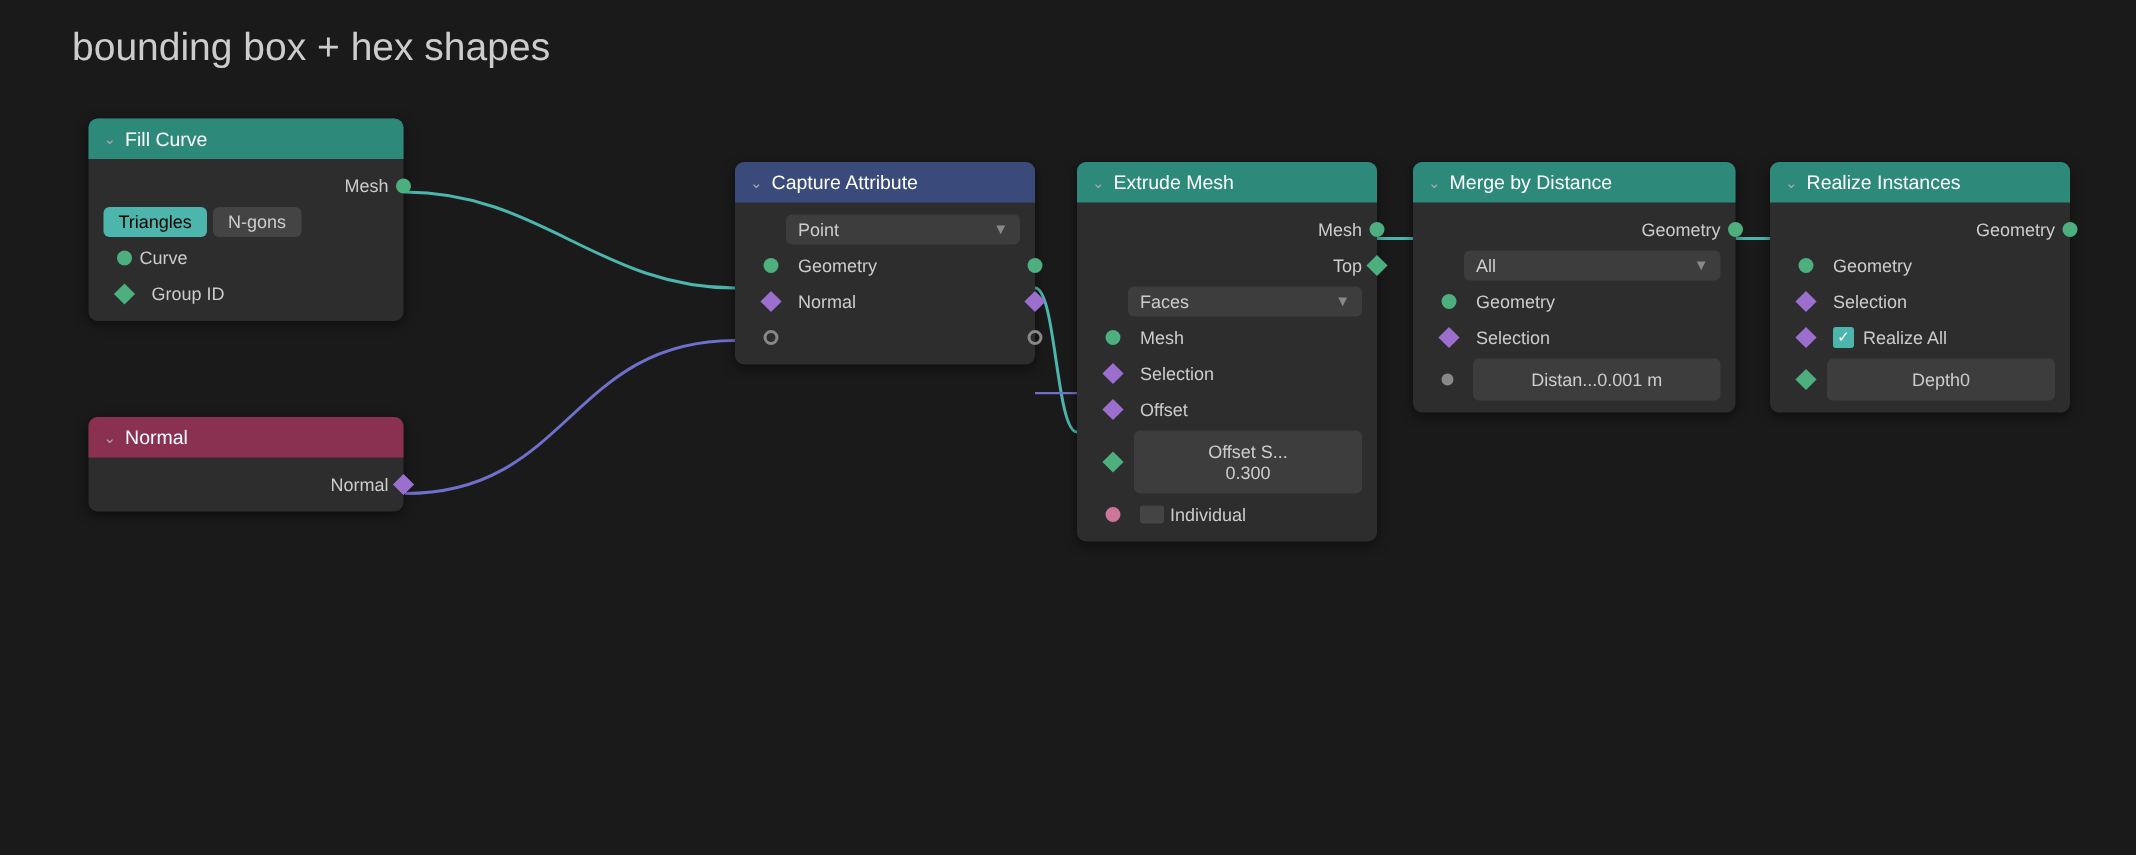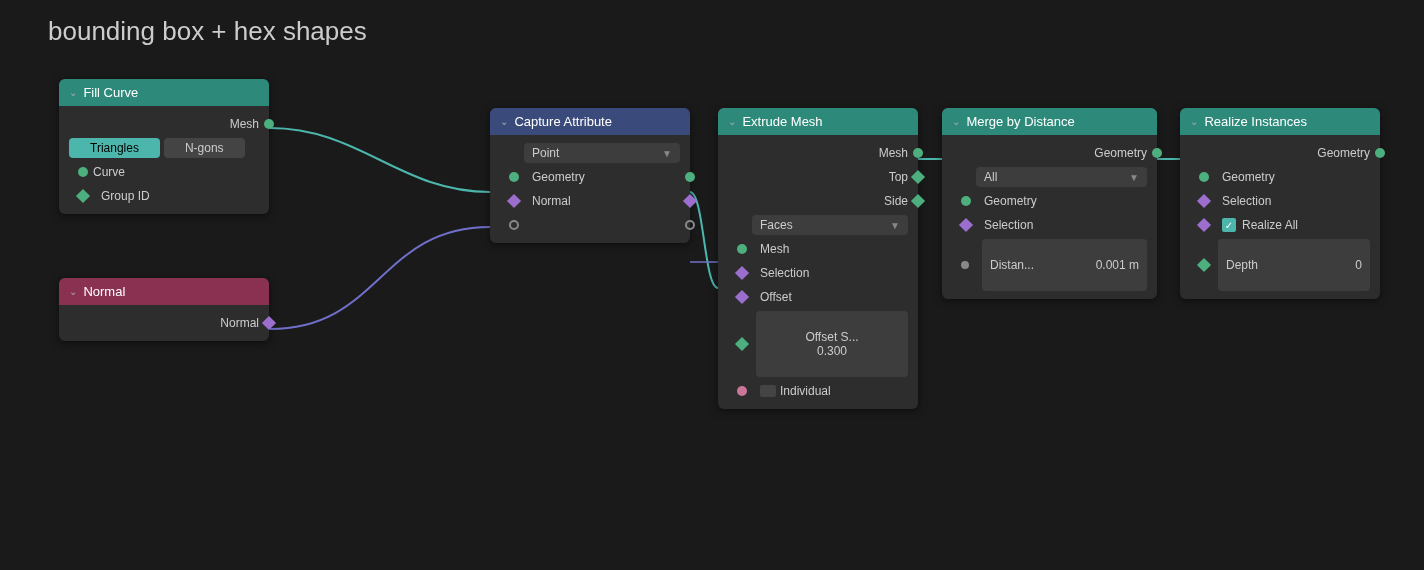--- a/index.html
+++ b/index.html
@@ -167,21 +167,21 @@
     }
 
     
     .btn-group {
       display: flex;
       gap: 4px;
       margin: 2px 10px;
     }
 
     .btn {
-      padding: 3px 21px;
+      padding: 3px 10px;
       border-radius: 4px;
       font-size: 12px;
       cursor: pointer;
       border: none;
     }
 
     .btn.active {
       background: #4db6ac;
       color: #000000;
     }
@@ -209,24 +209,24 @@
       color: #888888;
       margin-left: 6px;
     }
 
     
     .input-field {
       display: flex;
       align-items: center;
       background: #3d3d3d;
       border-radius: 4px;
-      padding: 19px 8px;
+      padding: 7px 8px;
       font-size: 12px;
       flex: 1;
-      justify-content: space-between;
+      justify-content: center;
     }
 
     
     .checkbox-row {
       display: flex;
       align-items: center;
       gap: 6px;
     }
 
     .checkbox {
@@ -362,24 +362,20 @@
     <div class="node-row right">
       <span class="label-text">Mesh</span>
       <div class="socket green right" style="right:-5px;"></div>
     </div>
 
     <div class="node-row right">
       <span class="label-text">Top</span>
       <div class="socket diamond-green right" style="right:-5px;"></div>
     </div>
 
-    <div class="node-row right">
-      <span class="label-text">Side</span>
-      <div class="socket diamond-green right" style="right:-5px;"></div>
-    </div>
 
     <div class="node-row">
       <div class="dropdown">
         <span>Faces</span>
         <span class="dropdown-arrow">▼</span>
       </div>
     </div>
 
     <div class="node-row">
       <div class="socket green left"></div>

